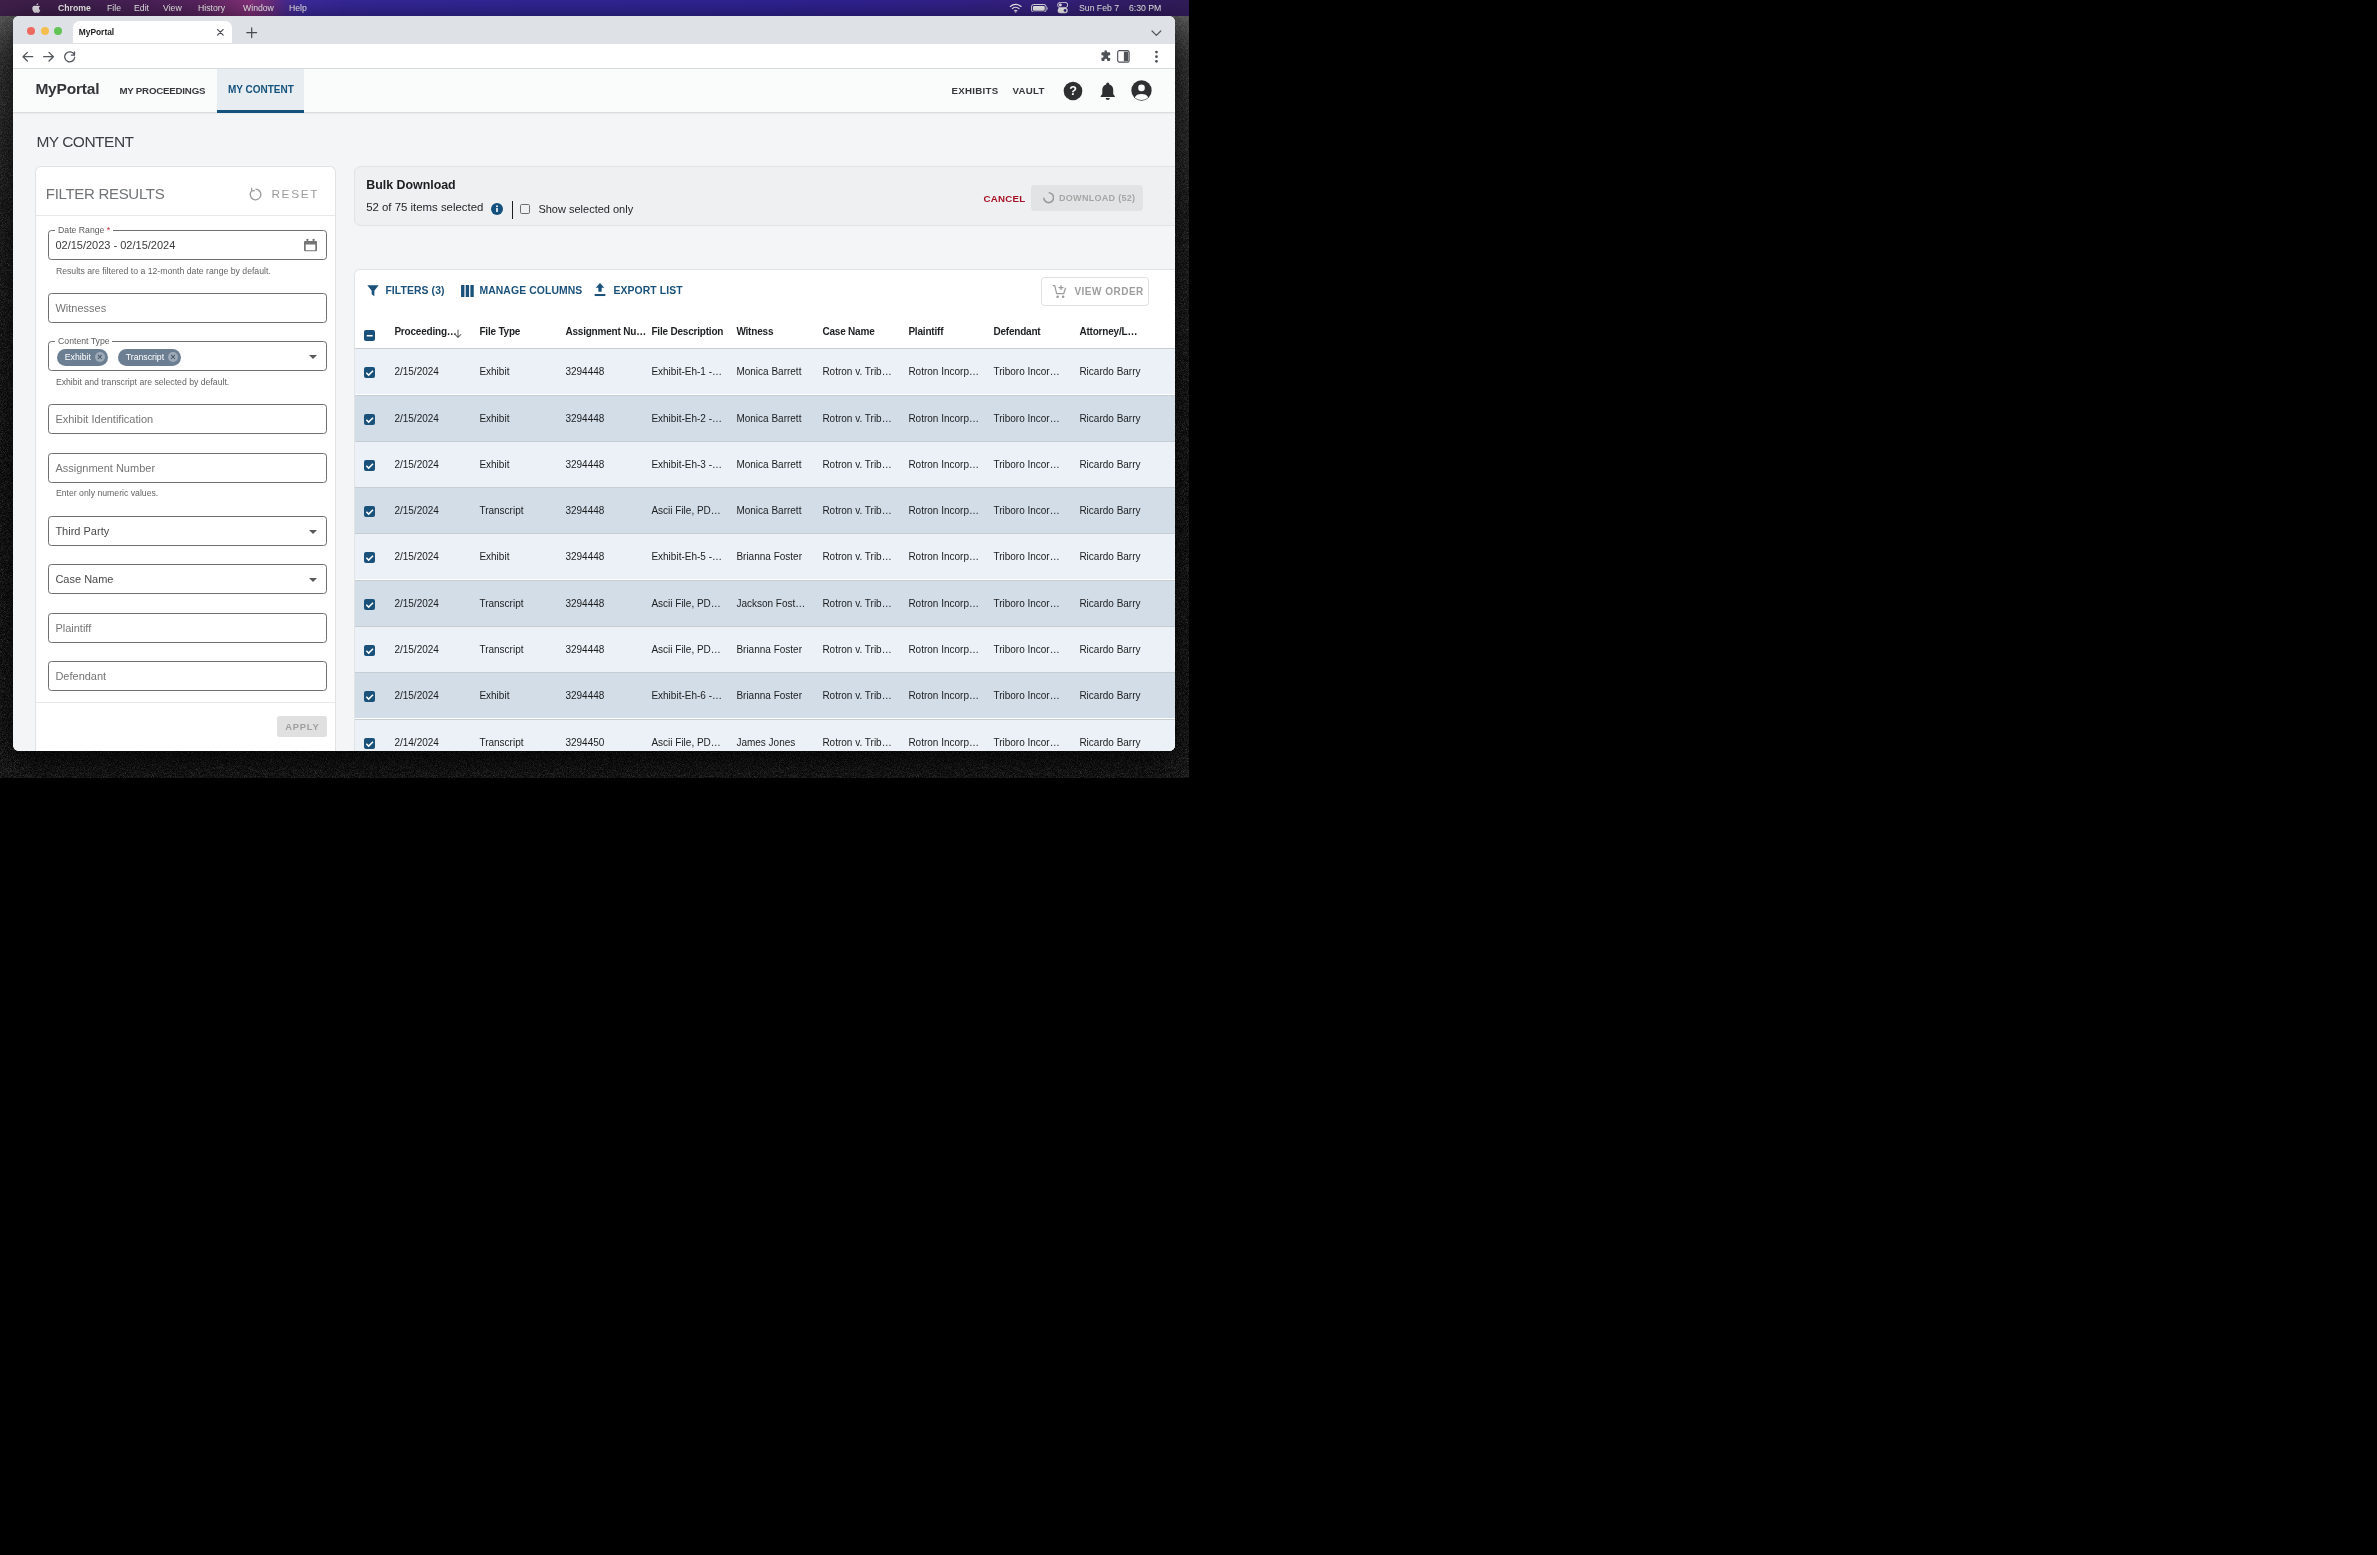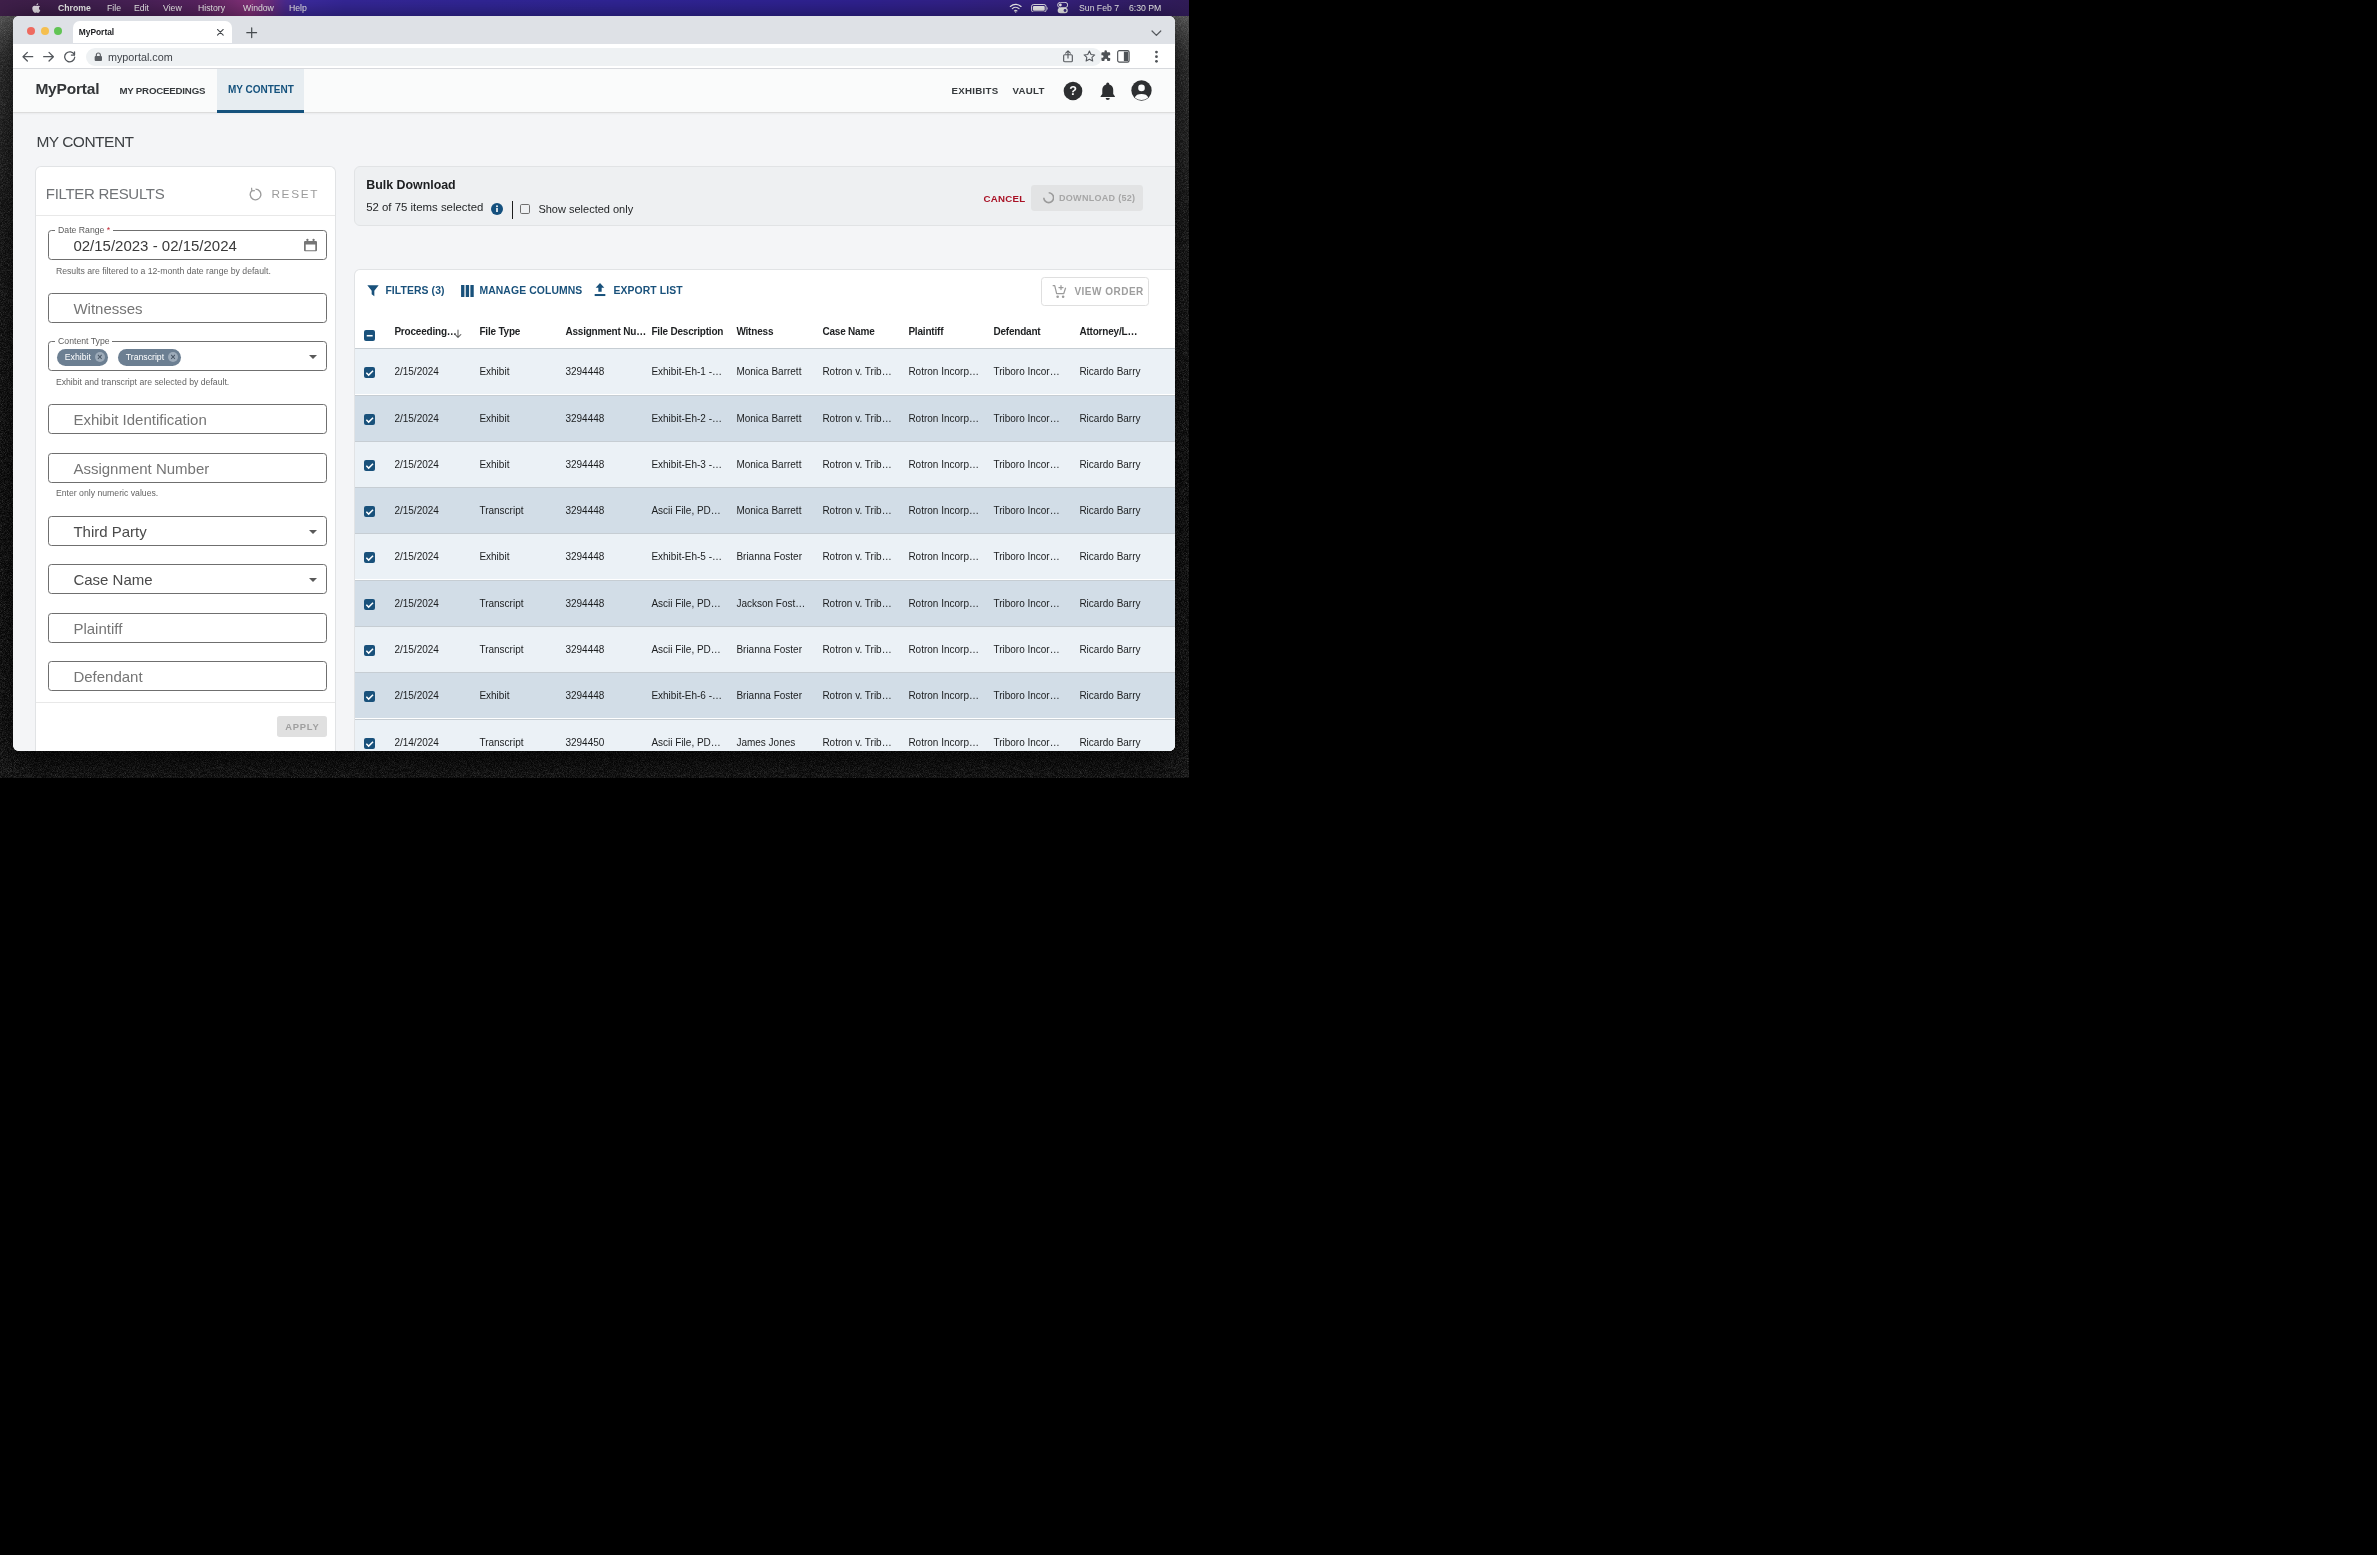--- a/index.html
+++ b/index.html
@@ -41,21 +41,21 @@
   #pagehead { position:absolute; left:23px; top:64px; font-size:15.5px; color:#3d4043; letter-spacing:-0.5px; }
   
   .card { position:absolute; background:#fff; border:0.7px solid #e1e3e5; border-radius:6px; }
   #filtercard { left:22px; top:97px; width:301px; height:619px; border-bottom:none; border-radius:6px 6px 0 0; }
   #bulkcard { left:341px; top:97px; width:946px; height:60px; background:#eef0f2; }
   #tablecard { left:341px; top:164px; width:908px; height:518px; border-bottom:none; border-radius:6px 6px 0 0;margin-top:36px; }
   
   .fr-h { position:absolute; left:9.4px; top:18px; font-size:15px; color:#707376; letter-spacing:-0.3px; }
   .fr-divider { position:absolute; left:0; top:48px; width:100%; height:0.7px; background:#e8e8e8; }
   .finput { position:absolute; left:12px; width:279px; height:30px; border:0.7px solid #6f6f6f; border-radius:3.4px; background:#fff;padding-left:34px; }
-  .finput .ph { position:absolute; left:24px; top:0; height:29px; line-height:29px; font-size:15px; color:#757575; }
+  .finput .ph { position:absolute; left:6px; top:0; height:29px; line-height:29px; font-size:11px; color:#757575; }
   .flabel { position:absolute; left:6px; top:-4.7px; background:#fff; padding:0 2.7px; font-size:8.7px; color:#5c5c5c; line-height:9.4px; }
   .flabel .req { color:#c32a36; }
   .fhelp { position:absolute; left:19.5px; font-size:8.7px; color:#646464; }
   .selarrow { position:absolute; right:9.4px; top:12.8px; width:0; height:0; border-left:4px solid transparent; border-right:4px solid transparent; border-top:4.7px solid #595959; }
   .chip { position:absolute; top:6.7px; height:17px; background:#6c7f92; border-radius:8.7px; color:#fff;
      font-size:8.7px; line-height:17px; padding:0 3.4px 0 7.4px; display:flex; align-items:center; }
   .chipx { display:inline-block; width:10px; height:10px; border-radius:50%; background:#9dabb9; color:#465362;
      font-size:8.7px; line-height:10.8px; text-align:center; margin-left:4px; font-weight:bold; }
   
   .bd-title { position:absolute; left:10.8px; top:10.8px; font-size:12.4px; font-weight:bold; color:#1c1e20; }
@@ -150,34 +150,20 @@
     <svg class="abs" style="left:7.4px;top:6px" width="13.4" height="13.4" viewBox="0 0 20 20" fill="none" stroke="#53575c" stroke-width="1.9" stroke-linecap="round" stroke-linejoin="round">
         <path d="M17.5 10 H3 M9.5 3.5 L3 10 L9.5 16.5"></path>
       </svg>
     <svg class="abs" style="left:29px;top:6px" width="13.4" height="13.4" viewBox="0 0 20 20" fill="none" stroke="#53575c" stroke-width="1.9" stroke-linecap="round" stroke-linejoin="round">
         <path d="M2.5 10 H17 M10.5 3.5 L17 10 L10.5 16.5"></path>
       </svg>
     <svg class="abs" style="left:50px;top:6px" width="13.4" height="13.4" viewBox="0 0 20 20" fill="none" stroke="#53575c" stroke-width="1.9" stroke-linecap="round">
         <path d="M16.9 7.2 A7.5 7.5 0 1 0 17.5 10.8" fill="none"></path>
         <path d="M17.2 2.8 V7.5 H12.5" stroke-linejoin="round"></path>
       </svg>
-    <div id="omnibox">
-      <svg class="abs" style="left:7.4px;top:4.7px" width="8.7" height="9.4" viewBox="0 0 13 14" fill="#5a5e63">
-          <rect x="1" y="6" width="11" height="7.6" rx="1.5"></rect>
-          <path d="M3.5 6 V4.4 a3 3 0 0 1 6 0 V6" fill="none" stroke="#5a5e63" stroke-width="1.7"></path>
-        </svg>
-      <span class="url">myportal.com</span>
-      <svg class="abs" style="left:976px;top:2.7px" width="12" height="12.8" viewBox="0 0 18 19" fill="none" stroke="#55595e" stroke-width="1.7" stroke-linecap="round" stroke-linejoin="round">
-          <rect x="2.5" y="7" width="13" height="10.5" rx="1.6"></rect>
-          <path d="M9 12 V1.8 M5.5 4.5 L9 1.2 L12.5 4.5"></path>
-        </svg>
-      <svg class="abs" style="left:997px;top:2.7px" width="12.8" height="12.8" viewBox="0 0 19 19" fill="none" stroke="#55595e" stroke-width="1.6" stroke-linejoin="round">
-          <path d="M9.5 1.6 L11.9 6.7 L17.4 7.3 L13.3 11 L14.4 16.4 L9.5 13.7 L4.6 16.4 L5.7 11 L1.6 7.3 L7.1 6.7 Z"></path>
-        </svg>
-    </div>
     <svg class="abs" style="left:1086px;top:6.7px" width="12.8" height="12.8" viewBox="0 0 19 19" fill="#4e5256">
         <path d="M8 2.2 a1.9 1.9 0 0 1 3.8 0 v1.2 h3.4 a1.4 1.4 0 0 1 1.4 1.4 v3 h-1.2 a2.1 2.1 0 0 0 0 4.2 h1.2 v3 a1.4 1.4 0 0 1 -1.4 1.4 h-3 v-1.2 a2.1 2.1 0 0 0 -4.2 0 v1.2 h-3 a1.4 1.4 0 0 1 -1.4 -1.4 v-3.4 h1.2 a1.9 1.9 0 0 0 0 -3.8 h-1.2 v-3 a1.4 1.4 0 0 1 1.4 -1.4 h3.4 z"></path>
       </svg>
     <svg class="abs" style="left:1104px;top:6.7px" width="12.8" height="12.8" viewBox="0 0 19 19">
         <rect x="1" y="1" width="17" height="17" rx="2.5" fill="none" stroke="#4e5256" stroke-width="1.7"></rect>
         <rect x="10.2" y="2.5" width="6.5" height="14" fill="#4e5256"></rect>
       </svg>
     <svg class="abs" style="left:1142px;top:6px" width="3" height="13.4" viewBox="0 0 4.5 20" fill="#4e5256">
         <circle cx="2.2" cy="3" r="2.1"></circle>
         <circle cx="2.2" cy="10" r="2.1"></circle>

